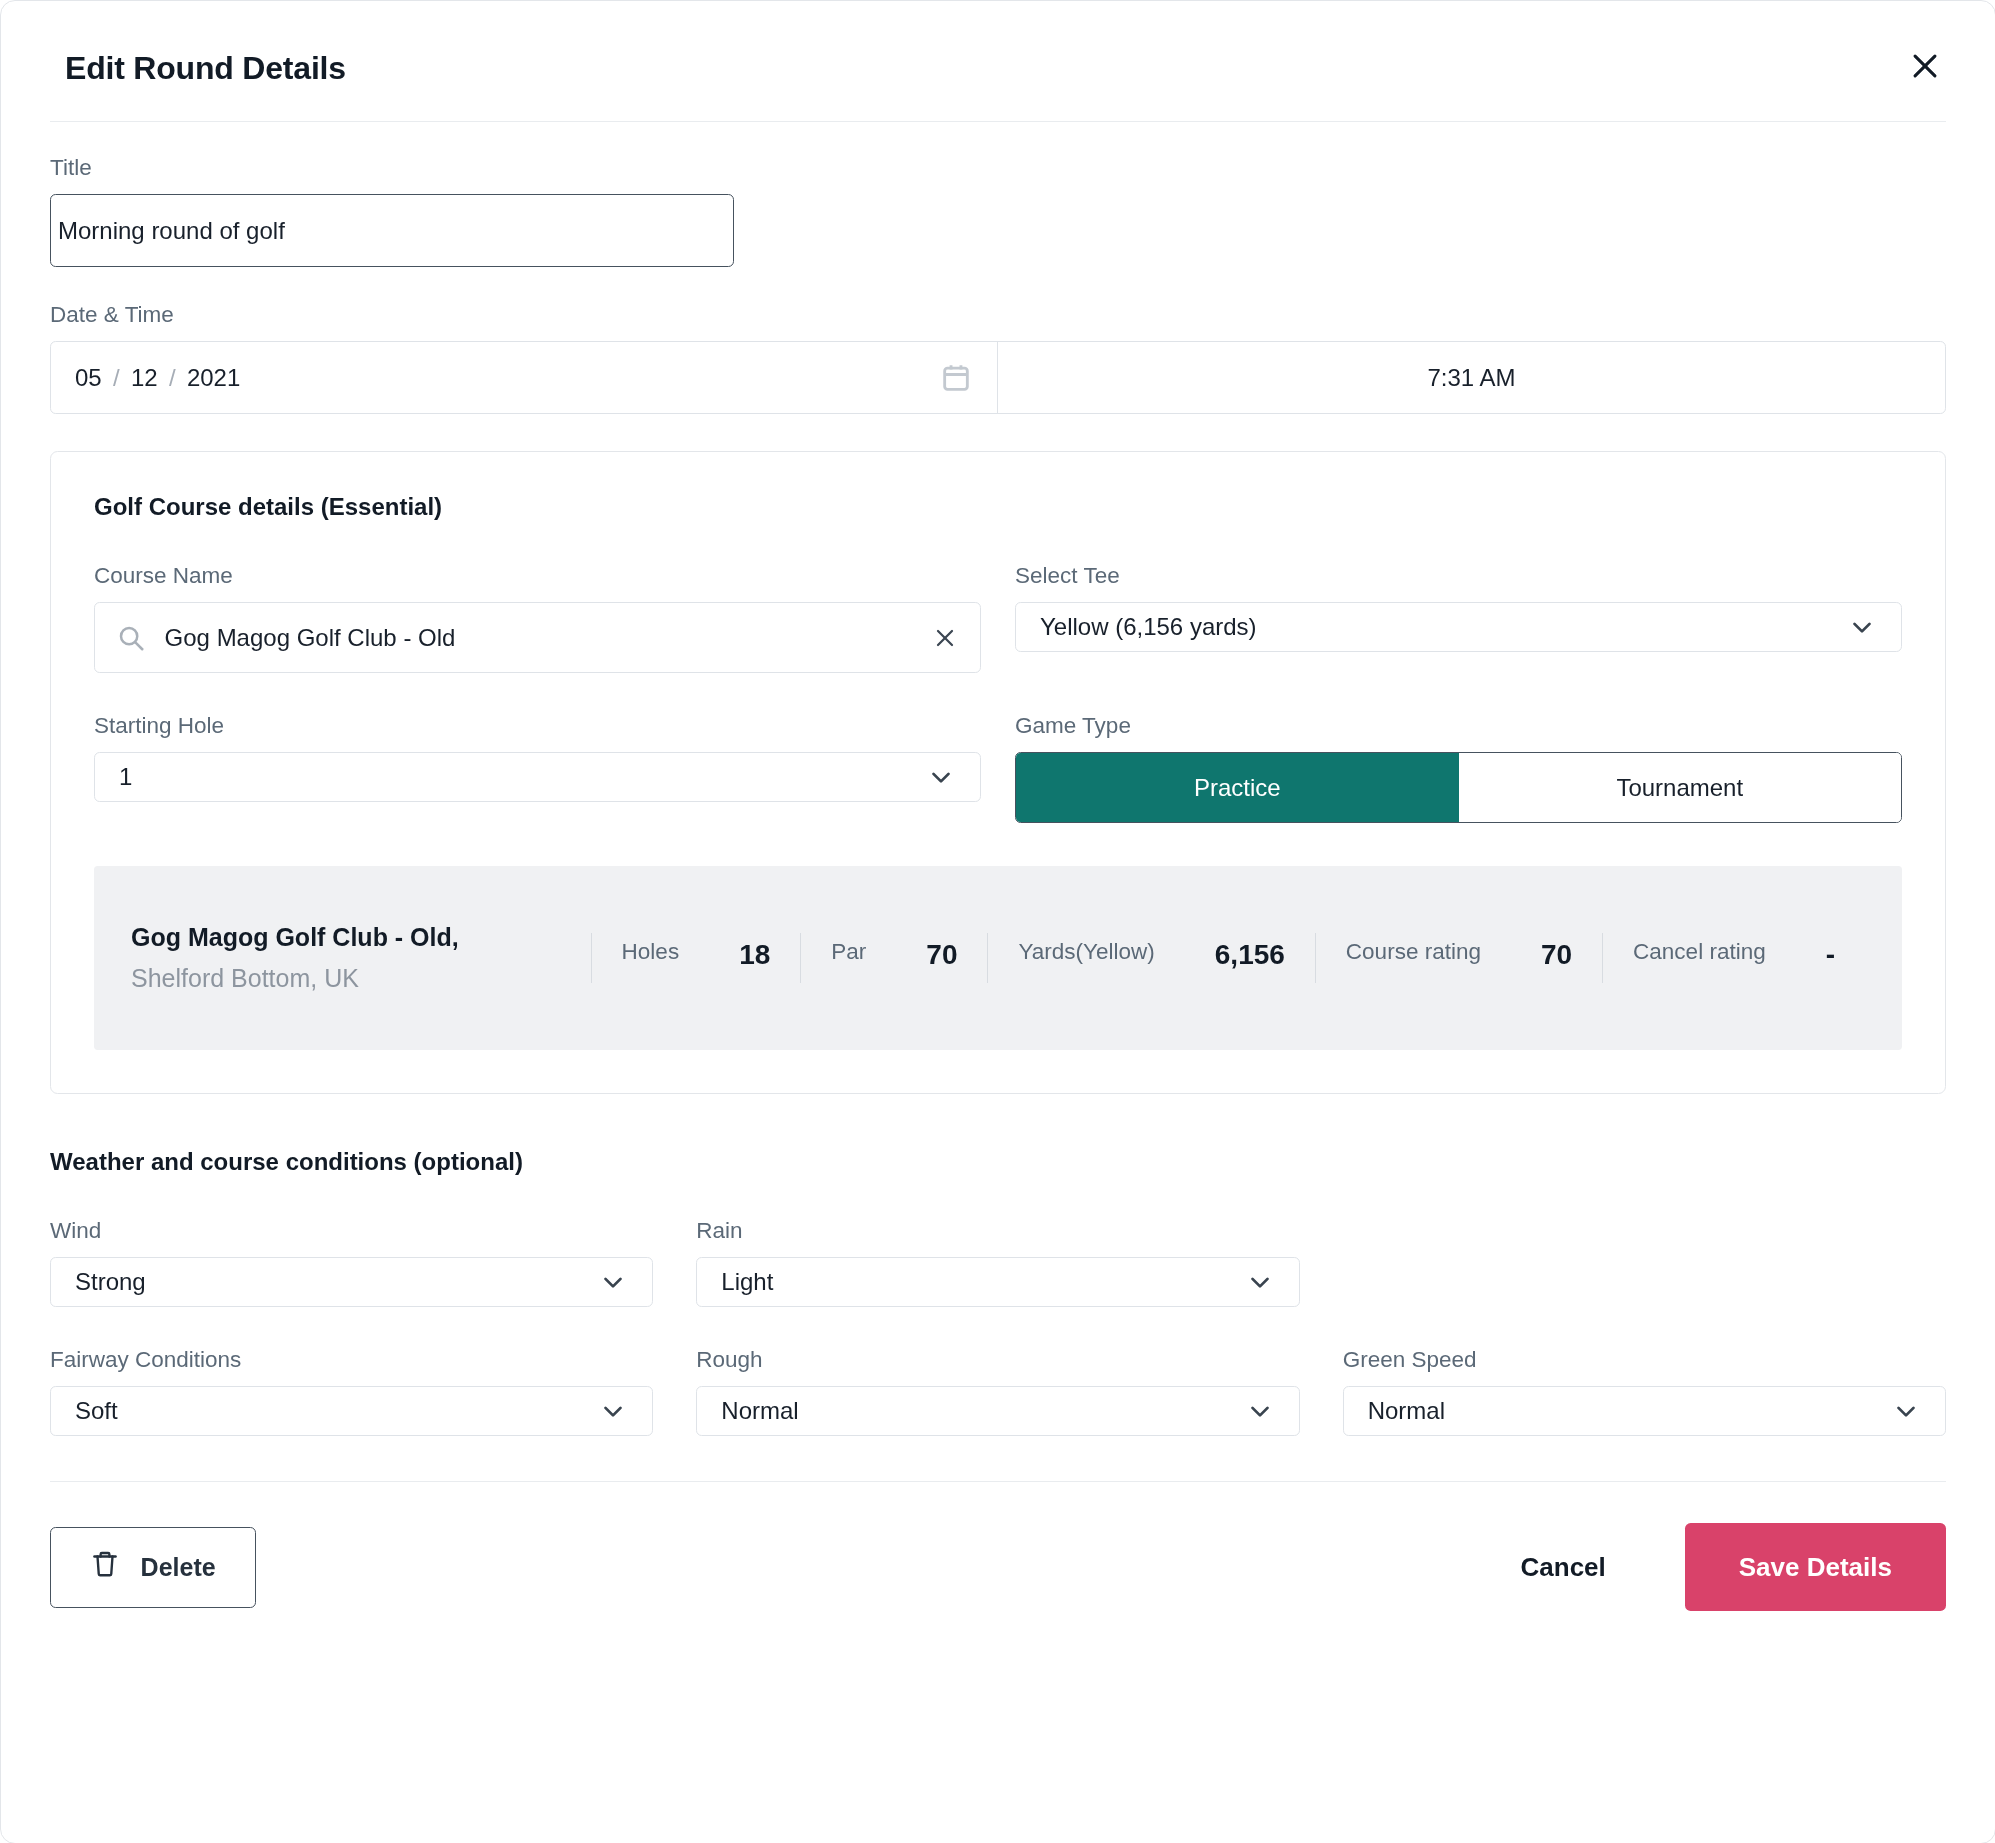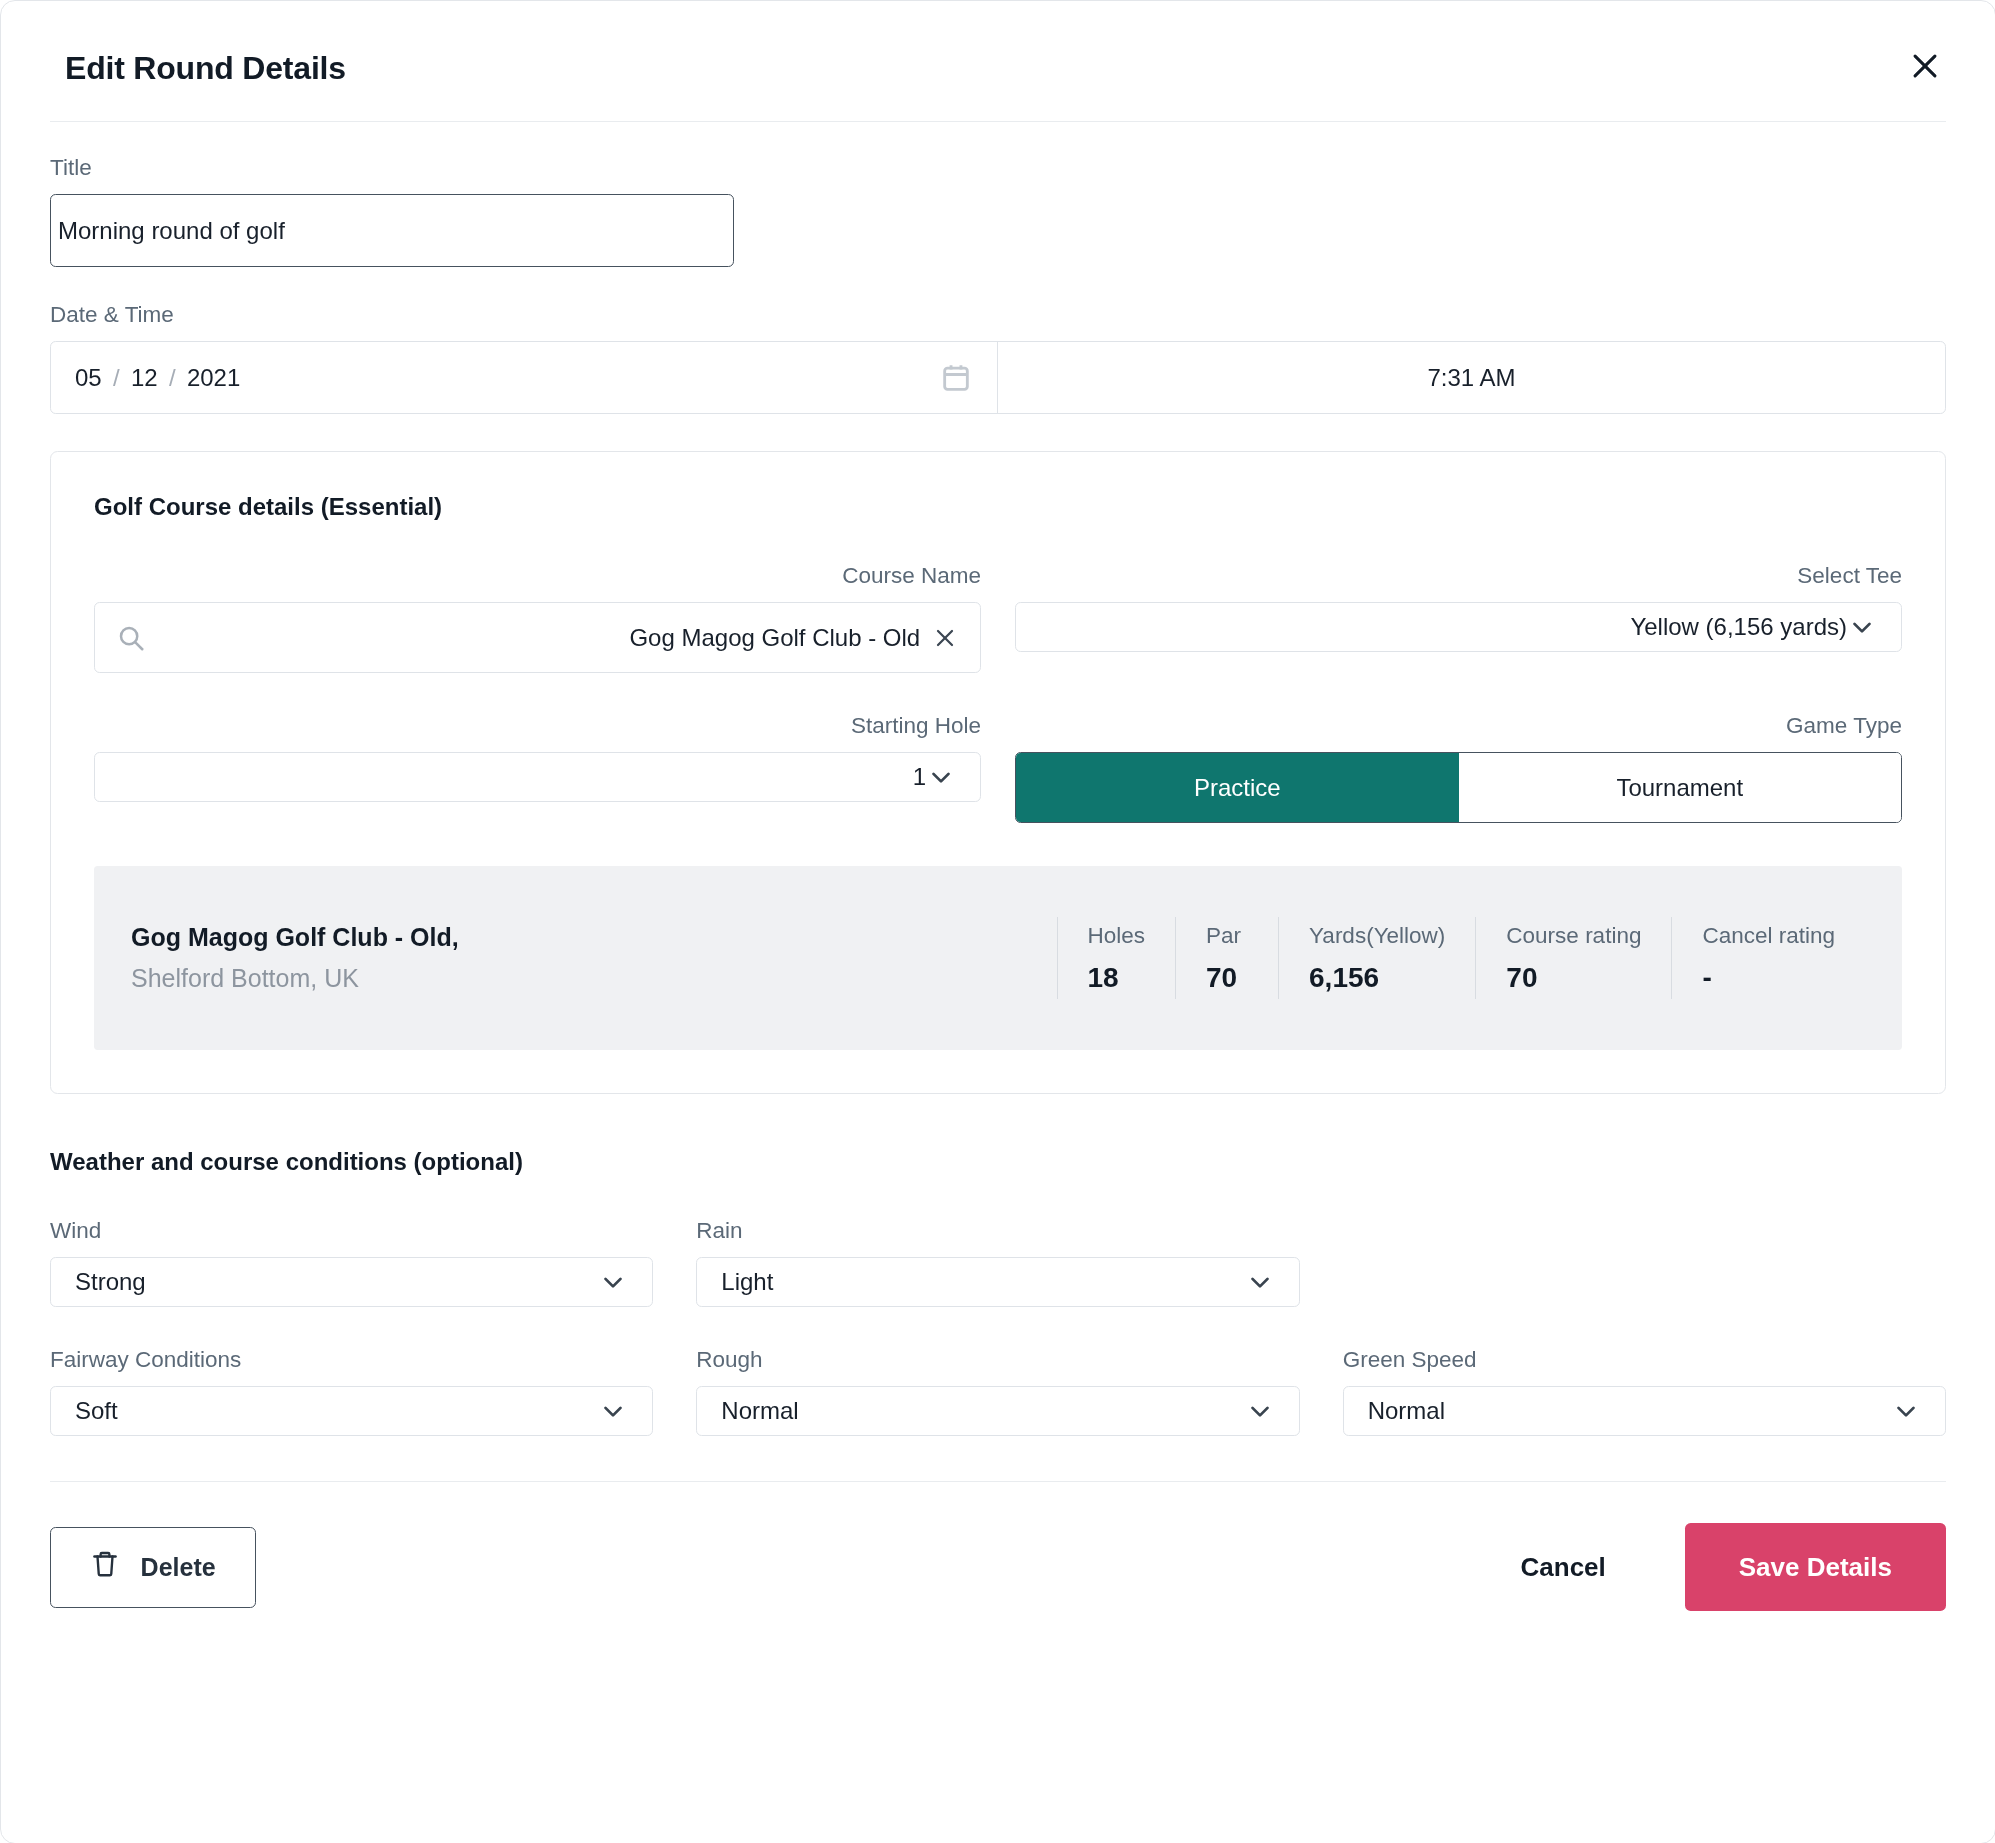--- a/index.html
+++ b/index.html
@@ -132,21 +132,20 @@
   }
   .card-heading {
     font-size: 24px;
     font-weight: bold;
     color: #121b26;
     margin-bottom: 41px;
   }
   .grid-2 {
     display: flex;
     gap: 34px;
-    text-align: right;
   }
   .grid-2 > div { flex: 1 1 50%; }
 
   .search-input-wrap {
     position: relative;
     display: flex;
     align-items: center;
     height: 71px;
     border: 0.9px solid #dfe3e8;
     border-radius: 5.6px;
@@ -225,22 +224,22 @@
   }
   .summary-loc {
     font-size: 25px;
     color: #8d959f;
   }
   .stats { display: flex; align-items: stretch; }
   .stat {
     border-left: 0.9px solid #d8dce1;
     padding: 5.6px 0;
     display: flex;
-    flex-direction: column;
-    align-items: flex-start;
+    flex-direction: row;
+    align-items: flex-end;
     justify-content: center;
     min-width: 103px;
   }
   .stat-label {
     font-size: 22.5px;
     color: #5b6977;
     margin-bottom: 13px;
     white-space: nowrap;
     padding: 0 30px;
   }

